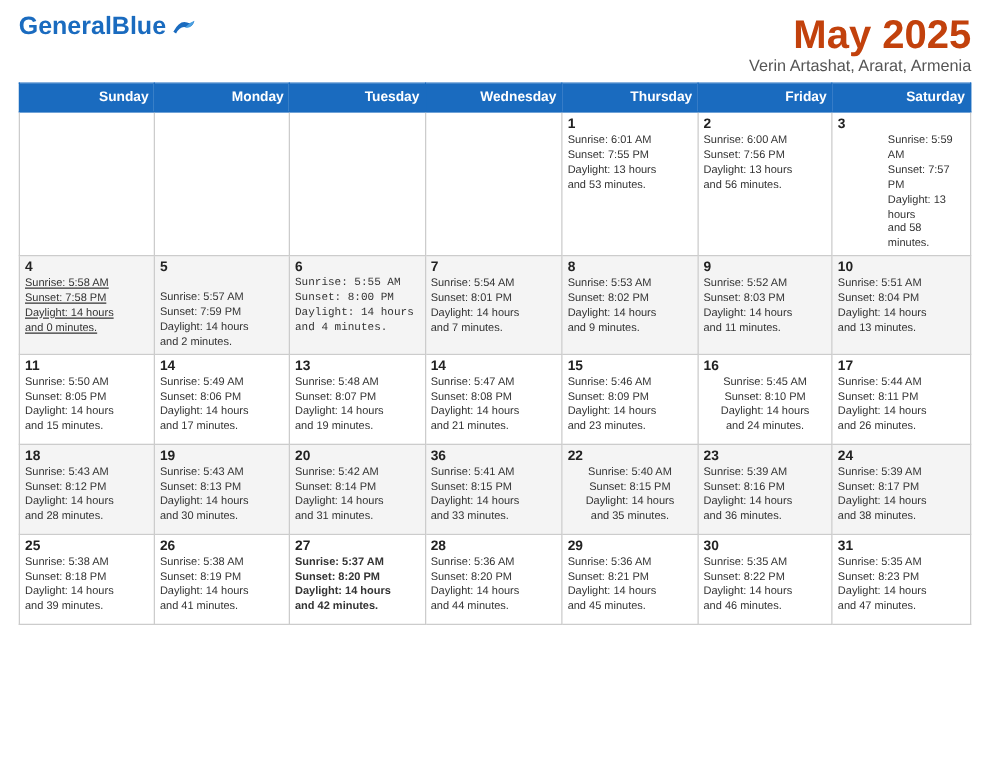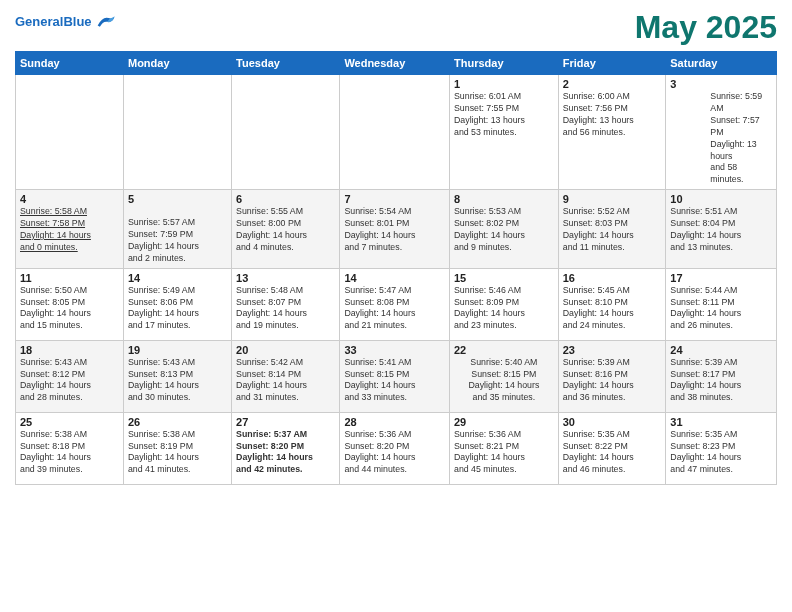--- a/index.html
+++ b/index.html
@@ -21,58 +21,58 @@
       justify-content: space-between;
       align-items: flex-start;
       margin-bottom: 6px;
     }
     .logo {
       display: flex;
       align-items: center;
       gap: 2px;
     }
     .logo-text {
-      font-size: 13px;
+      font-size: 20px;
       font-weight: bold;
       color: #333;
       line-height: 1;
     }
     .logo-text span {
       color: #1a6bbf;
     }
     .logo-bird {
       width: 22px;
       height: 22px;
     }
     .title-area {
       text-align: right;
     }
     .calendar-title {
       font-size: 32px;
       font-weight: bold;
-      color: #0f766e;
+      color: #c2410c;
       line-height: 1.1;
     }
     .calendar-subtitle {
       font-size: 13px;
       color: #555;
     }
     .calendar-table {
       width: 100%;
       border-collapse: collapse;
       font-size: 9.5px;
     }
     .calendar-table thead th {
       background: #1a6bbf;
       color: #fff;
       font-weight: bold;
       font-size: 11px;
       padding: 5px 4px;
       border: 1px solid #1a6bbf;
-      text-align: left;
+      text-align: right;
     }
     .calendar-table tbody td {
       border: 1px solid #ccc;
       vertical-align: top;
       padding: 3px 4px;
       width: 113px;
       height: 72px;
       background: #fff;
     }
     .calendar-table tbody tr:nth-child(even) td {
@@ -114,20 +114,21 @@
           </span>
           <svg class="logo-bird" viewBox="0 0 30 24" fill="none" xmlns="http://www.w3.org/2000/svg">
             <path d="M5 18 Q12 5 20 8 Q25 10 28 6 Q26 14 18 13 Q12 12 8 20Z" fill="#1a6bbf"></path>
             <path d="M18 13 Q22 8 28 6 Q24 16 18 13Z" fill="#4a9fe0"></path>
           </svg>
         </div>
       </div>
     </div>
     <div class="title-area">
       <div class="calendar-title">May 2025</div>
+      <div class="calendar-subtitle">Verin Artashat, Ararat, Armenia</div>
     </div>
   </div>
 
   <table class="calendar-table">
     <thead>
       <tr>
       <th>Sunday</th>
           <th>Monday</th>
           <th>Tuesday</th>
           <th>Wednesday</th>
@@ -174,21 +175,21 @@
           </td>
           <td>
             <span class="day-number">5</span>
             <div class="day-info" style="white-space: pre-line; margin-top: 12px;">Sunrise: 5:57 AM
 Sunset: 7:59 PM
 Daylight: 14 hours
 and 2 minutes.</div>
           </td>
           <td>
             <span class="day-number">6</span>
-            <div class="day-info" style="white-space: pre-line;">Sunrise: 5:55 AM
+            <div class="day-info" style="white-space: pre-line; font-family: Liberation Mono, monospace;">Sunrise: 5:55 AM
 Sunset: 8:00 PM
 Daylight: 14 hours
 and 4 minutes.</div>
           </td>
           <td>
             <span class="day-number">7</span>
             <div class="day-info" style="white-space: pre-line;">Sunrise: 5:54 AM
 Sunset: 8:01 PM
 Daylight: 14 hours
 and 7 minutes.</div>
@@ -246,21 +247,21 @@
           </td>
           <td>
             <span class="day-number">15</span>
             <div class="day-info" style="white-space: pre-line;">Sunrise: 5:46 AM
 Sunset: 8:09 PM
 Daylight: 14 hours
 and 23 minutes.</div>
           </td>
           <td>
             <span class="day-number">16</span>
-            <div class="day-info" style="white-space: pre-line;">Sunrise: 5:45 AM
+            <div class="day-info" style="white-space: pre-line; text-align: center;">Sunrise: 5:45 AM
 Sunset: 8:10 PM
 Daylight: 14 hours
 and 24 minutes.</div>
           </td>
           <td>
             <span class="day-number">17</span>
             <div class="day-info" style="white-space: pre-line;">Sunrise: 5:44 AM
 Sunset: 8:11 PM
 Daylight: 14 hours
 and 26 minutes.</div>
@@ -282,21 +283,21 @@
 and 30 minutes.</div>
           </td>
           <td>
             <span class="day-number">20</span>
             <div class="day-info" style="white-space: pre-line;">Sunrise: 5:42 AM
 Sunset: 8:14 PM
 Daylight: 14 hours
 and 31 minutes.</div>
           </td>
           <td>
-            <span class="day-number">33</span>
+            <span class="day-number">36</span>
             <div class="day-info" style="white-space: pre-line;">Sunrise: 5:41 AM
 Sunset: 8:15 PM
 Daylight: 14 hours
 and 33 minutes.</div>
           </td>
           <td>
             <span class="day-number">22</span>
             <div class="day-info" style="white-space: pre-line; text-align: center;">Sunrise: 5:40 AM
 Sunset: 8:15 PM
 Daylight: 14 hours

